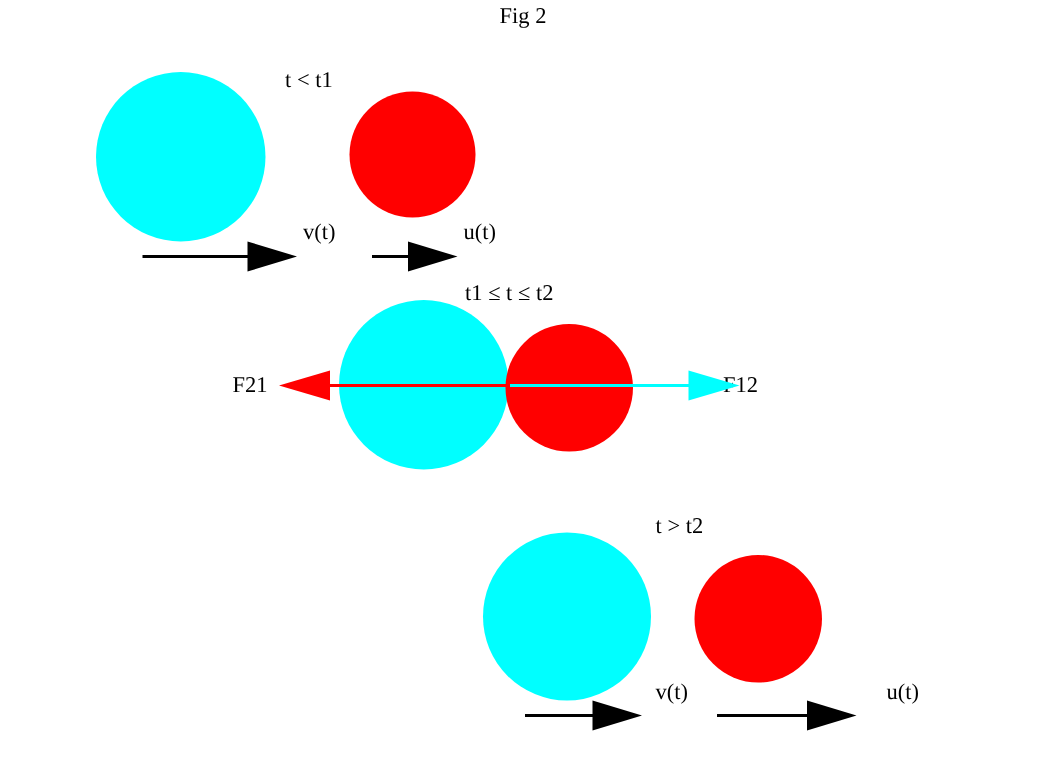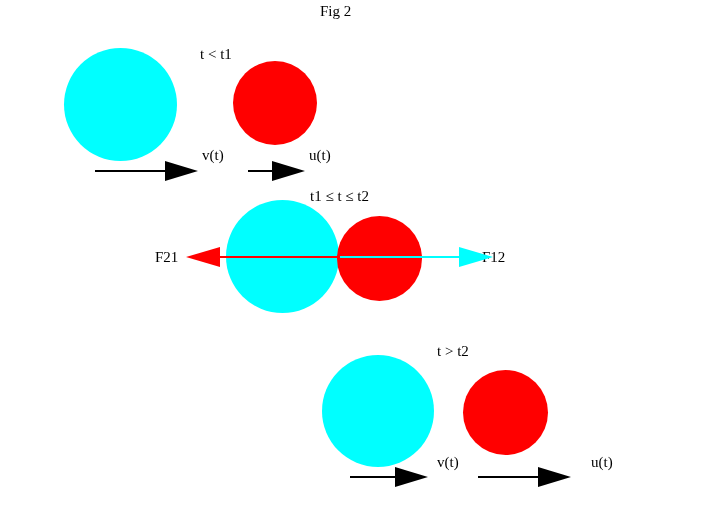--- a/index.html
+++ b/index.html
@@ -41,21 +41,21 @@
     height: 0;
     border-top: 10px solid transparent;
     border-bottom: 10px solid transparent;
     z-index: 2;
   }
   .ahead-right { border-left: 33px solid #000000; }
   .ahead-left  { border-right: 34px solid #ff0000; }
   
   .s1-cyan  { left: 64px;  top: 48px; }
   .s1-red   { left: 233px; top: 61px; width: 84px; height: 84px; }
-  .s1-lbl   { left: 200px; top: 46px; }
+  .s1-lbl   { left: 190px; top: 46px; }
   .s1-vline { left: 95px;  top: 170px; width: 75px; }
   .s1-vhead { left: 165px; top: 161px; }
   .s1-vlbl  { left: 202px; top: 147px; }
   .s1-uline { left: 248px; top: 170px; width: 28px; }
   .s1-uhead { left: 272px; top: 161px; }
   .s1-ulbl  { left: 309px; top: 147px; }
   
   .s2-lbl   { left: 310px; top: 188px; }
   .s2-cyan  { left: 226px; top: 200px; }
   .s2-red   { left: 337px; top: 216px; }
@@ -68,21 +68,21 @@
   
   .s3-lbl   { left: 437px; top: 343px; }
   .s3-cyan  { left: 322px; top: 355px; width: 112px; height: 112px; }
   .s3-red   { left: 463px; top: 370px; }
   .s3-vline { left: 350px; top: 476px; width: 50px; }
   .s3-vhead { left: 395px; top: 467px; }
   .s3-vlbl  { left: 437px; top: 454px; }
   .s3-uline { left: 478px; top: 476px; width: 64px; }
   .s3-uhead { left: 538px; top: 467px; }
   .s3-ulbl  { left: 591px; top: 454px; }
-  .title { left: 320px; top: 3px; }
+  .title { left: 333px; top: 3px; }
 </style>
 </head>
 <body>
 
 <div class="canvas">
 
   <div class="lbl title">Fig 2</div>
 
   <div class="lbl s1-lbl">t &lt; t1</div>
   <div class="ball ball-big s1-cyan" style="background-color: rgb(0, 255, 255);"></div>

